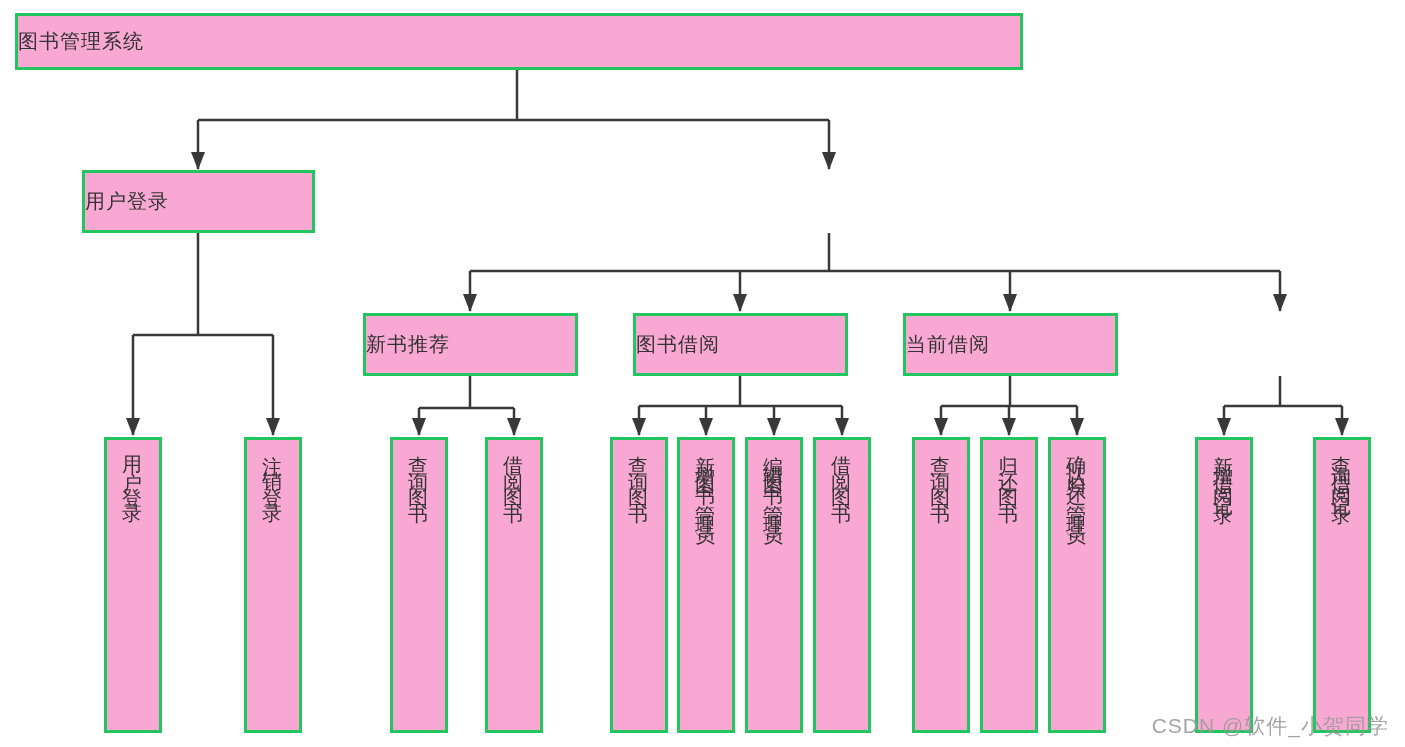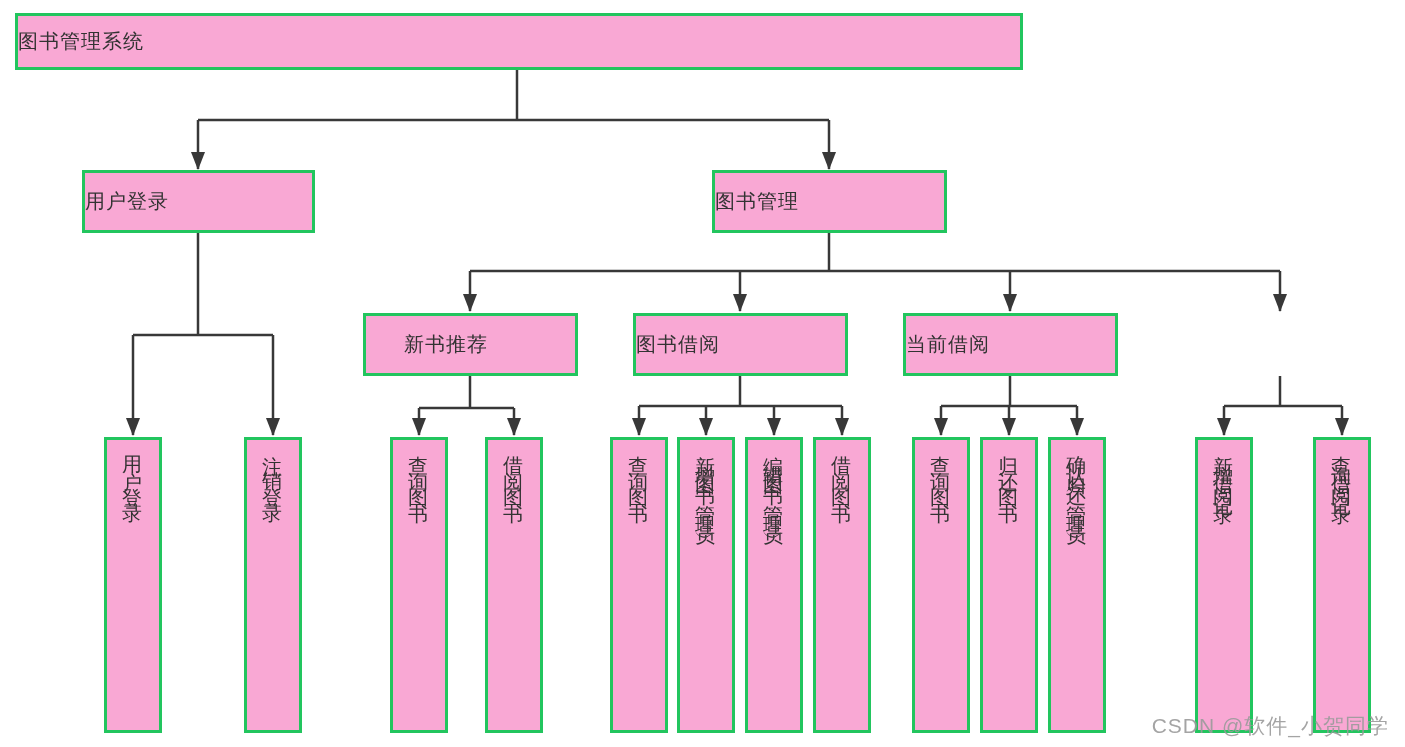--- a/index.html
+++ b/index.html
@@ -108,25 +108,22 @@
     </g>
   </svg>
 
   <div class="node" style="left:15px; top:13px; width:1008px; height:57px;">
     <span>图书管理系统</span>
   </div>
 
   <div class="node" style="left:82px; top:170px; width:233px; height:63px;">
     <span>用户登录</span>
   </div>
-  <div class="node" style="left:712px; top:170px; width:235px; height:63px;">
-    <span>图书管理</span>
-  </div>
 
-  <div class="node" style="left:363px; top:313px; width:215px; height:63px;padding-left:38px;">
+  <div class="node" style="left:363px; top:313px; width:215px; height:63px;">
     <span>新书推荐</span>
   </div>
   <div class="node" style="left:903px; top:313px; width:215px; height:63px;">
     <span>当前借阅</span>
   </div>
   <div class="node" style="left:633px; top:313px; width:215px; height:63px;">
     <span>图书借阅</span>
   </div>
 
   <div class="node leaf leaf-short" style="left:104px; top:437px; width:58px; height:296px;">

